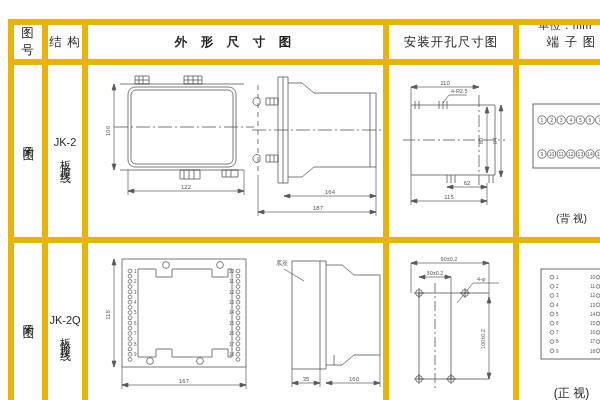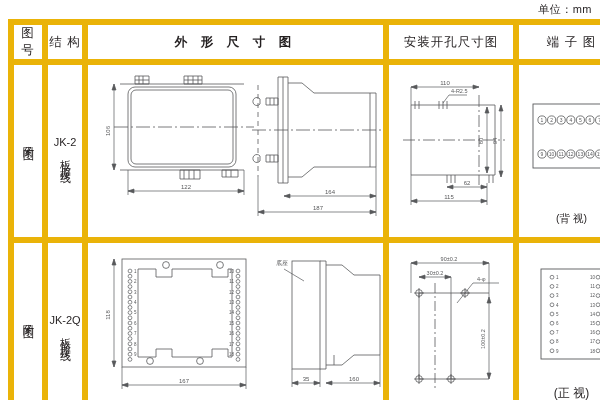--- a/index.html
+++ b/index.html
@@ -5,21 +5,21 @@
   html,body{margin:0;padding:0;}
   body{
     width:600px;height:400px;
     background:#ffffff;
     font-family:"Liberation Sans","DejaVu Sans",sans-serif;
     color:#231f20;
     overflow:hidden;
     position:relative;
   }
   .unit-line{
-    position:absolute; top:2px; right:8px;
+    position:absolute; top:18px; right:8px;
     font-size:11px; letter-spacing:.5px;
   }
   table.sheet{
     position:absolute;
     top:19px; left:8px;
     width:584px;
     border-collapse:collapse;
     table-layout:fixed;
   }
   table.sheet td, table.sheet th{

